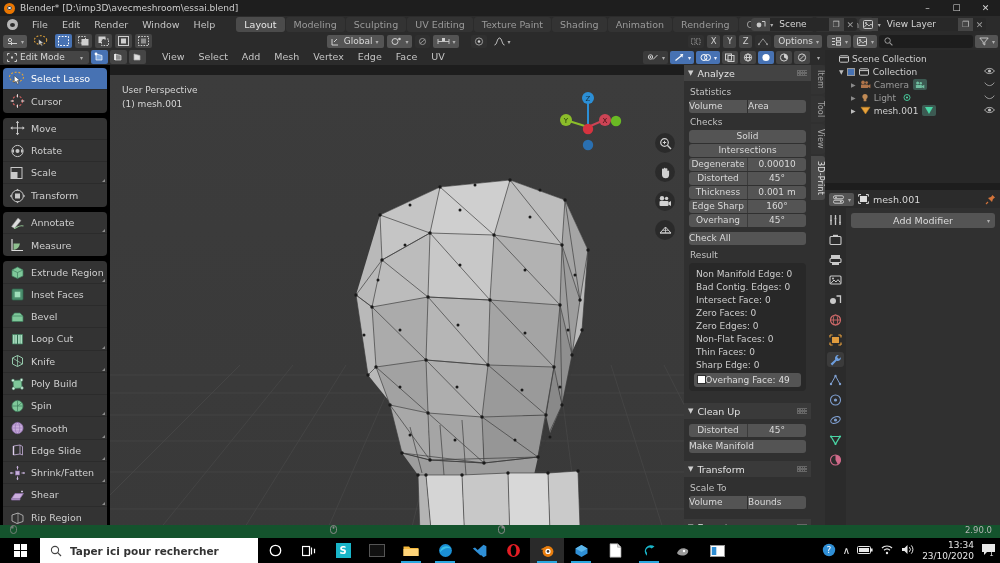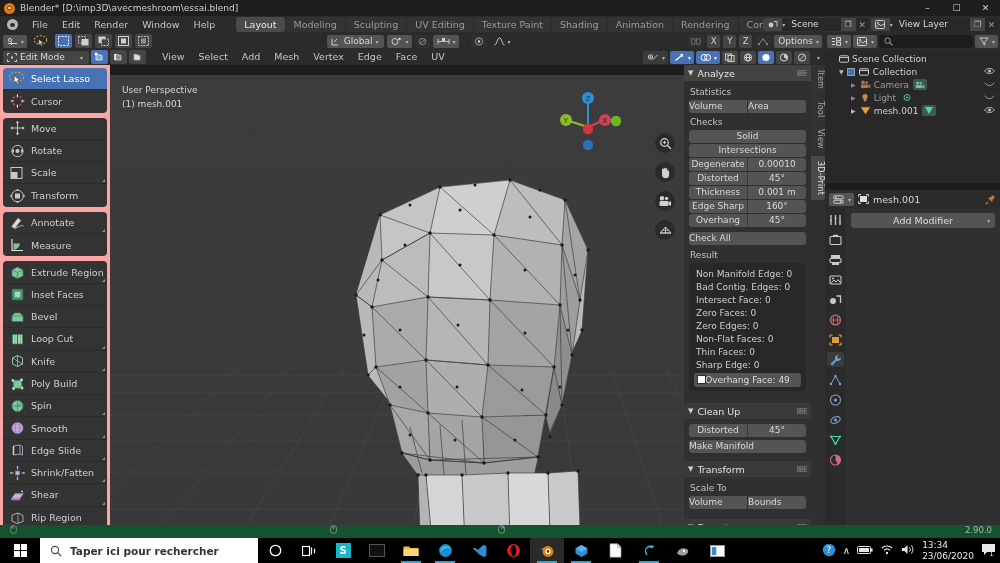--- a/index.html
+++ b/index.html
@@ -63,21 +63,21 @@
   }
   .ws-tabs { display: flex; align-items: flex-end; margin-left: 14px; gap: 1px; }
   .ws-tab {
     padding: 0 8px; height: 15px; line-height: 15px; color: #9a9a9a;
     background: #333333; border-radius: 3px; font-size: 9.5px;
   }
   .ws-tab.active { background: #4b4b4b; color: #e6e6e6; }
   .ws-plus { padding: 0 6px; color: #8c8c8c; }
   .scene-zone {
     position: absolute; right: 0; top: 0; height: 17px;
-    display: flex; align-items: center; gap: 2px; padding-right: 2px;
+    display: flex; align-items: center; gap: 2px; padding-right: 14px;
   }
   .idblock {
     display: flex; align-items: center; height: 13px;
     background: #282828; border-radius: 3px; overflow: hidden;
   }
   .idblock .idicon {
     width: 19px; height: 13px; background: #454545; display: flex;
     align-items: center; justify-content: center; font-size: 8px; color: #c9c9c9;
   }
   .idblock .idname {
@@ -112,21 +112,21 @@
   .dropdown {
     height: 13px; background: #545454; border-radius: 2px; display: flex;
     align-items: center; padding: 0 3px 0 4px; gap: 3px; font-size: 9px; color: #d8d8d8;
   }
   .sep { width: 6px; }
   .chev { font-size: 6px; color: #b0b0b0; }
 
   
   .toolshelf {
     position: absolute; top: 65px; left: 0; width: 110px; height: 460px;
-    background: #fca5a5; padding: 3px 3px 0 3px; overflow: hidden;
+    background: #000000; padding: 3px 3px 0 3px; overflow: hidden;
   }
   .toolgroup { margin-bottom: 5px; border-radius: 4px; overflow: hidden; }
   .tool {
     display: flex; align-items: center; height: 22.3px; padding-left: 3px;
     background: #333333; color: #cfcfcf; font-size: 9.5px;
     border-bottom: 1px solid #2b2b2b; position: relative;
   }
   .tool:last-child { border-bottom: none; }
   .tool.active { background: #4772b3; color: #ffffff; }
   .tool .ticon {
@@ -312,21 +312,21 @@
     position: relative; font-size: 13px;
   }
   .tb-ic.running::after {
     content:""; position:absolute; bottom:0; left:7px; right:7px; height:2px; background:#2aa7df;
   }
   .tb-ic.active { background: #2a2a2a; }
   .tray {
     position: absolute; right: 0; top: 0; height: 25px; display:flex; align-items:center;
     color: #e8e8e8; font-size: 9px; gap: 7px; padding-right: 4px;
   }
-  .clock { text-align: left; line-height: 11px; font-size: 9px; }
+  .clock { text-align: right; line-height: 11px; font-size: 9px; }
 </style>
 </head>
 <body>
 <div id="app">
 
 <div class="winbar">
   <span class="blender-logo"></span>
   <span class="wintitle">Blender* [D:\imp3D\avecmeshroom\essai.blend]</span>
   <div class="wincontrols">
     <div class="wc">–</div>
@@ -1522,21 +1522,21 @@
           </svg>
     </span>
     <span>
       <svg width="14" height="11" viewBox="0 0 14 11">
             <path d="M1 4 H3.5 L6.5 1 V10 L3.5 7 H1 Z" fill="#e8e8e8"></path>
             <path d="M8.4 3.2 A3.4 3.4 0 018.4 7.8 M10.3 1.4 A6 6 0 0110.3 9.6" fill="none" stroke="#e8e8e8" stroke-width="1"></path>
           </svg>
     </span>
     <span class="clock">
       <div>13:34</div>
-      <div>23/06/2020</div>
+      <div>23/10/2020</div>
     </span>
     <span>
       <svg width="15" height="14" viewBox="0 0 15 14">
             <path d="M1 1 H14 V9 H6 L3 12 V9 H1 Z" fill="#e8e8e8"></path>
             <text x="10.5" y="12.6" font-size="7" fill="#e8e8e8" text-anchor="middle" font-family="DejaVu Sans">1</text>
           </svg>
     </span>
   </div>
 </div>
 

